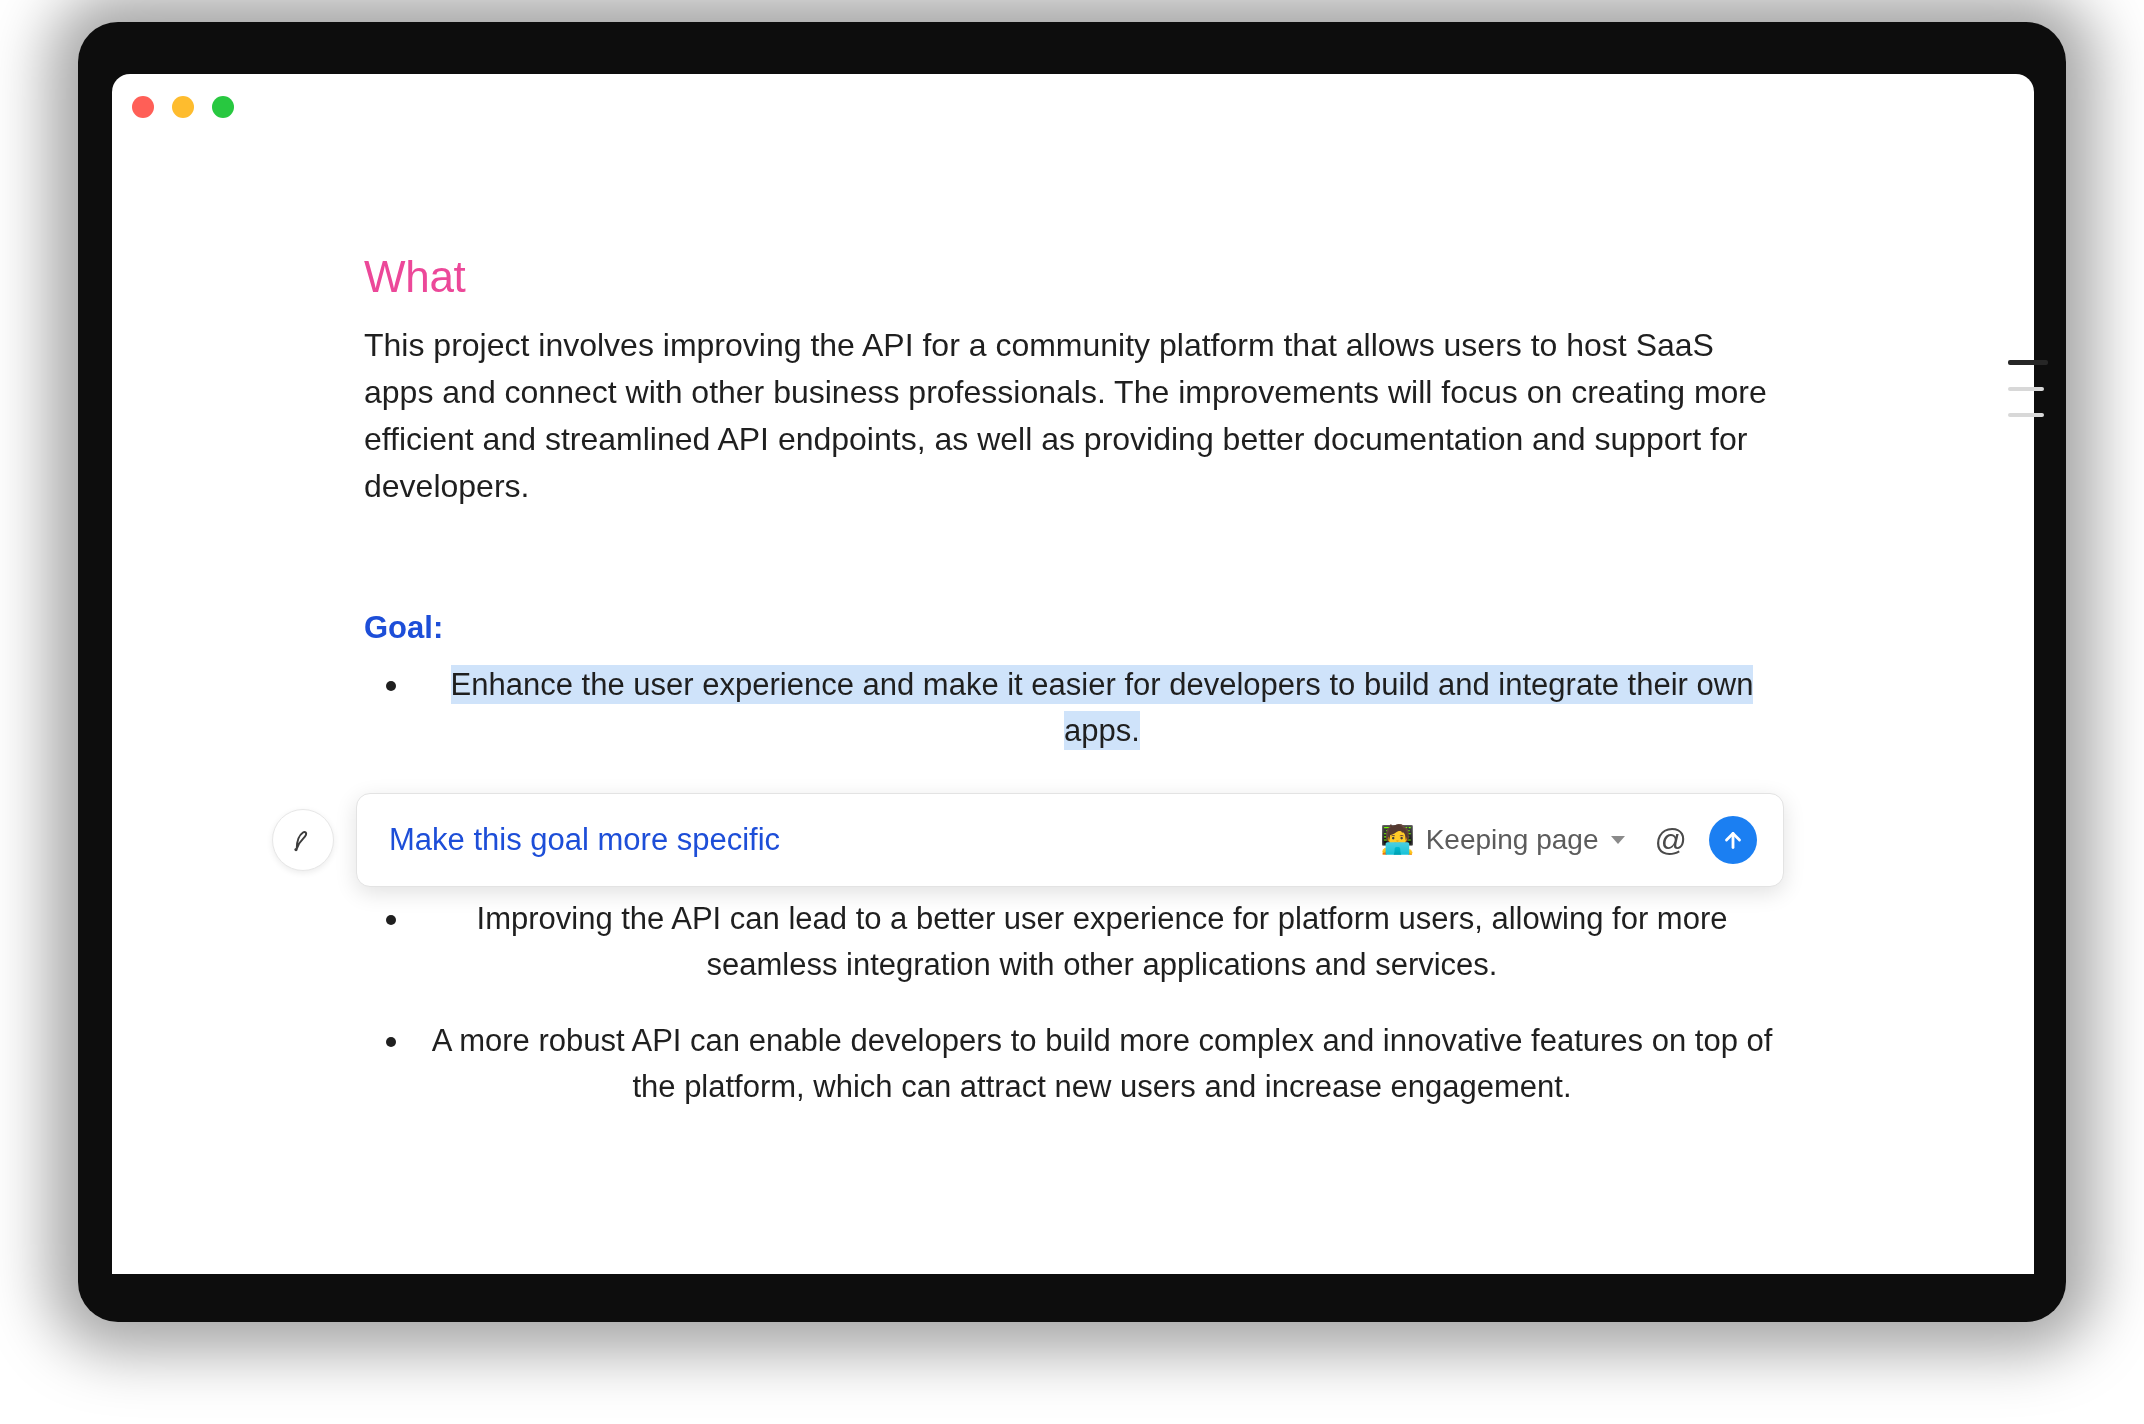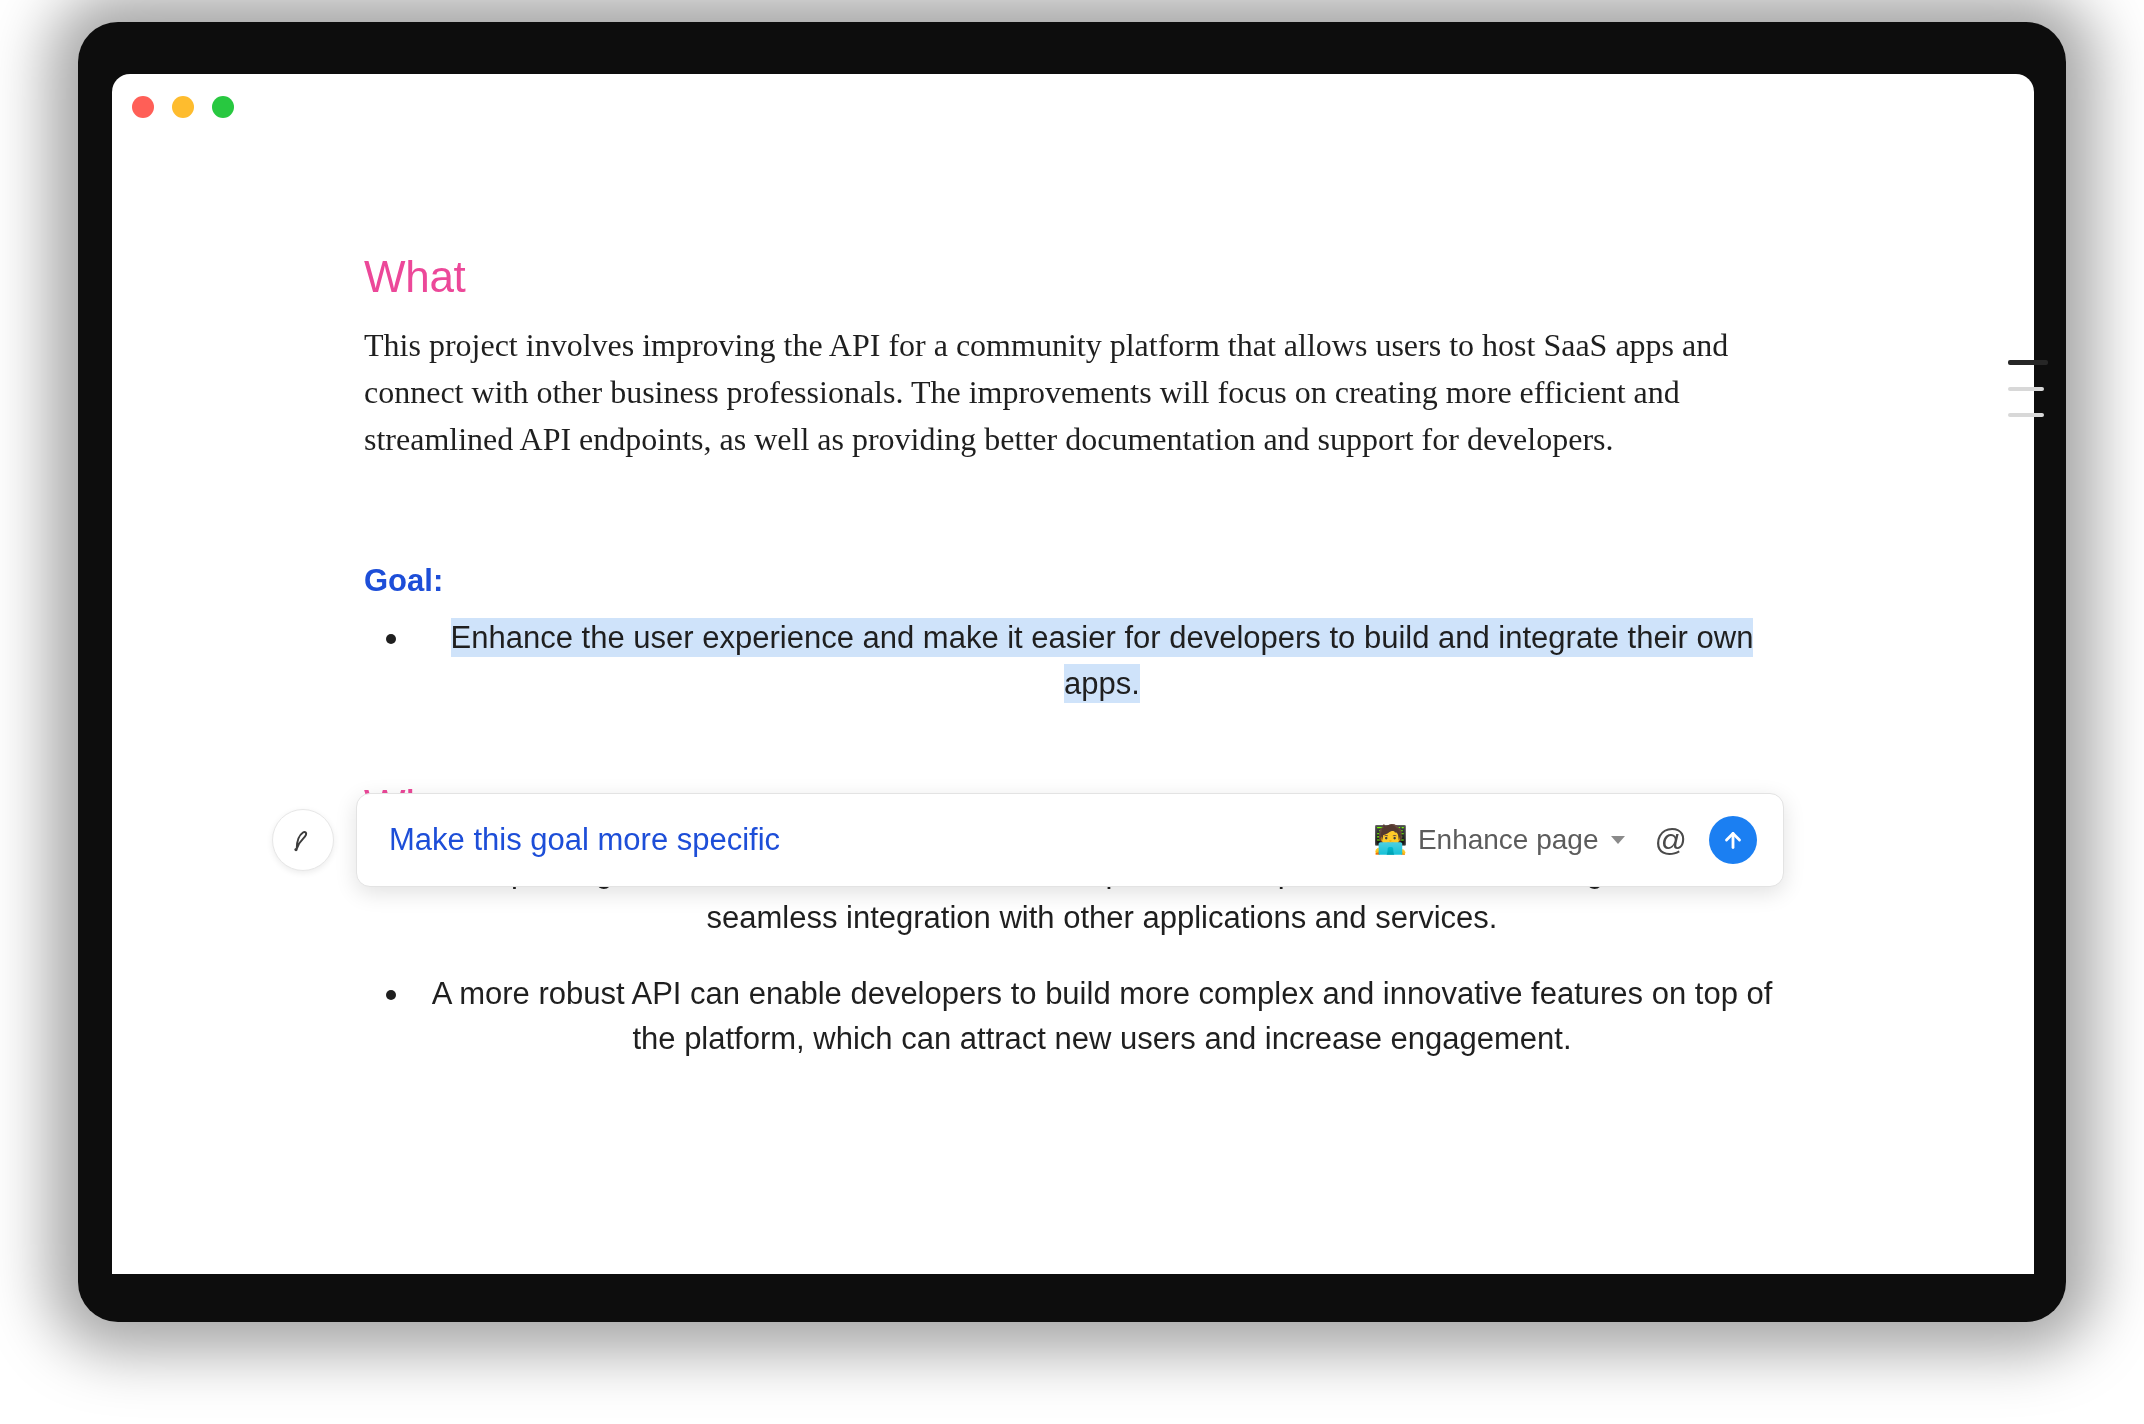--- a/index.html
+++ b/index.html
@@ -100,21 +100,20 @@
     letter-spacing: -0.3px;
     color: #ec4899;
   }
 
   p.body {
     font-size: 32px;
     line-height: 1.47;
     margin: 0;
     color: #1f1f1f;
     font-weight: 400;
-    font-family: Liberation Serif, serif;
   }
 
   .goal-label {
     font-size: 31px;
     font-weight: 700;
     margin-top: 100px;
     color: #1d4ed8;
   }
 
   ul.bullets {
@@ -285,21 +284,21 @@
       <svg width="30" height="30" viewBox="0 0 24 24" fill="none" stroke="#3c3c3c" stroke-width="1.6" stroke-linecap="round">
         <path d="M7 19c0-6 2-11 5-13 1.6-1 3 .2 2.4 1.8C13.4 11 9 12 7 19z"></path>
         <circle cx="6.4" cy="19.6" r="1.3" fill="#3c3c3c" stroke="none"></circle>
       </svg>
     </div>
 
     <div class="ai-bar">
       <input class="ai-input" type="text" value="Make this goal more specific" style="">
       <div class="ctx-chip">
         <span class="ctx-emoji">🧑‍💻</span>
-        <span>Enhance page</span>
+        <span>Keeping page</span>
         <span class="chev"></span>
       </div>
       <div class="at-btn">@</div>
       <div class="send-btn">
         <svg width="26" height="26" viewBox="0 0 24 24" fill="none" stroke="#ffffff" stroke-width="2.6" stroke-linecap="round" stroke-linejoin="round">
           <path d="M12 19V6"></path>
           <path d="M6 12l6-6 6 6"></path>
         </svg>
       </div>
     </div>

